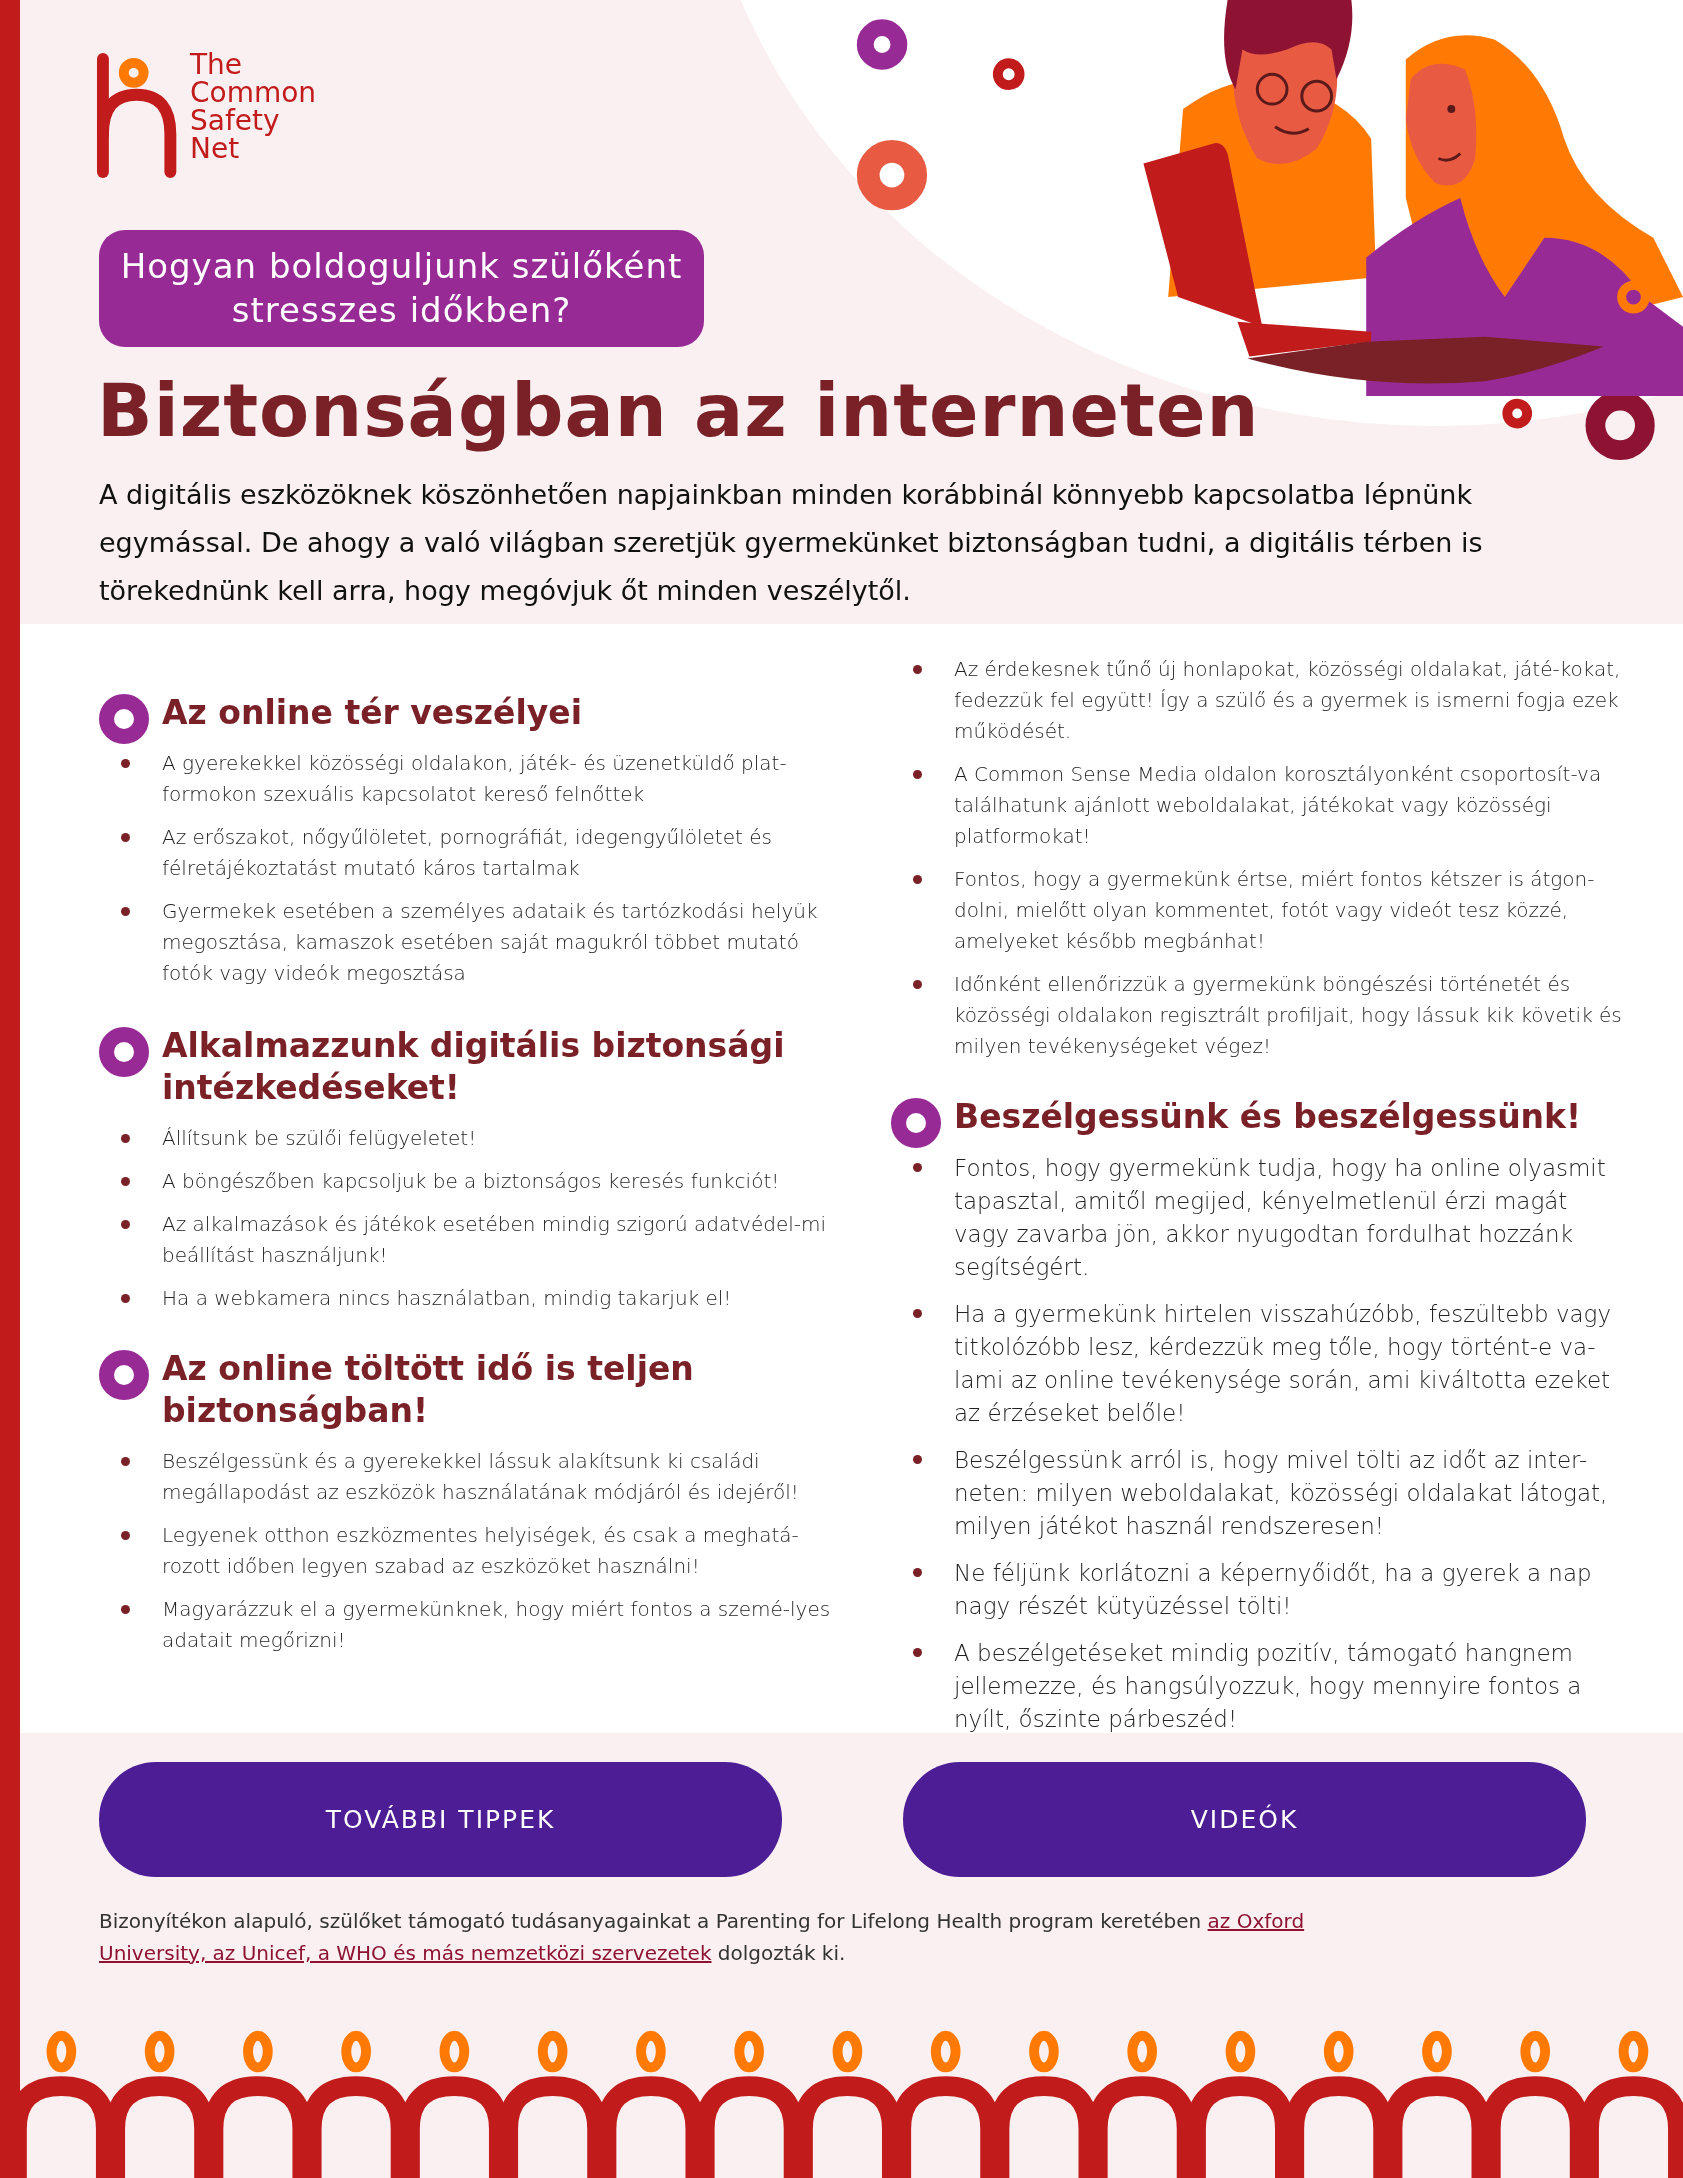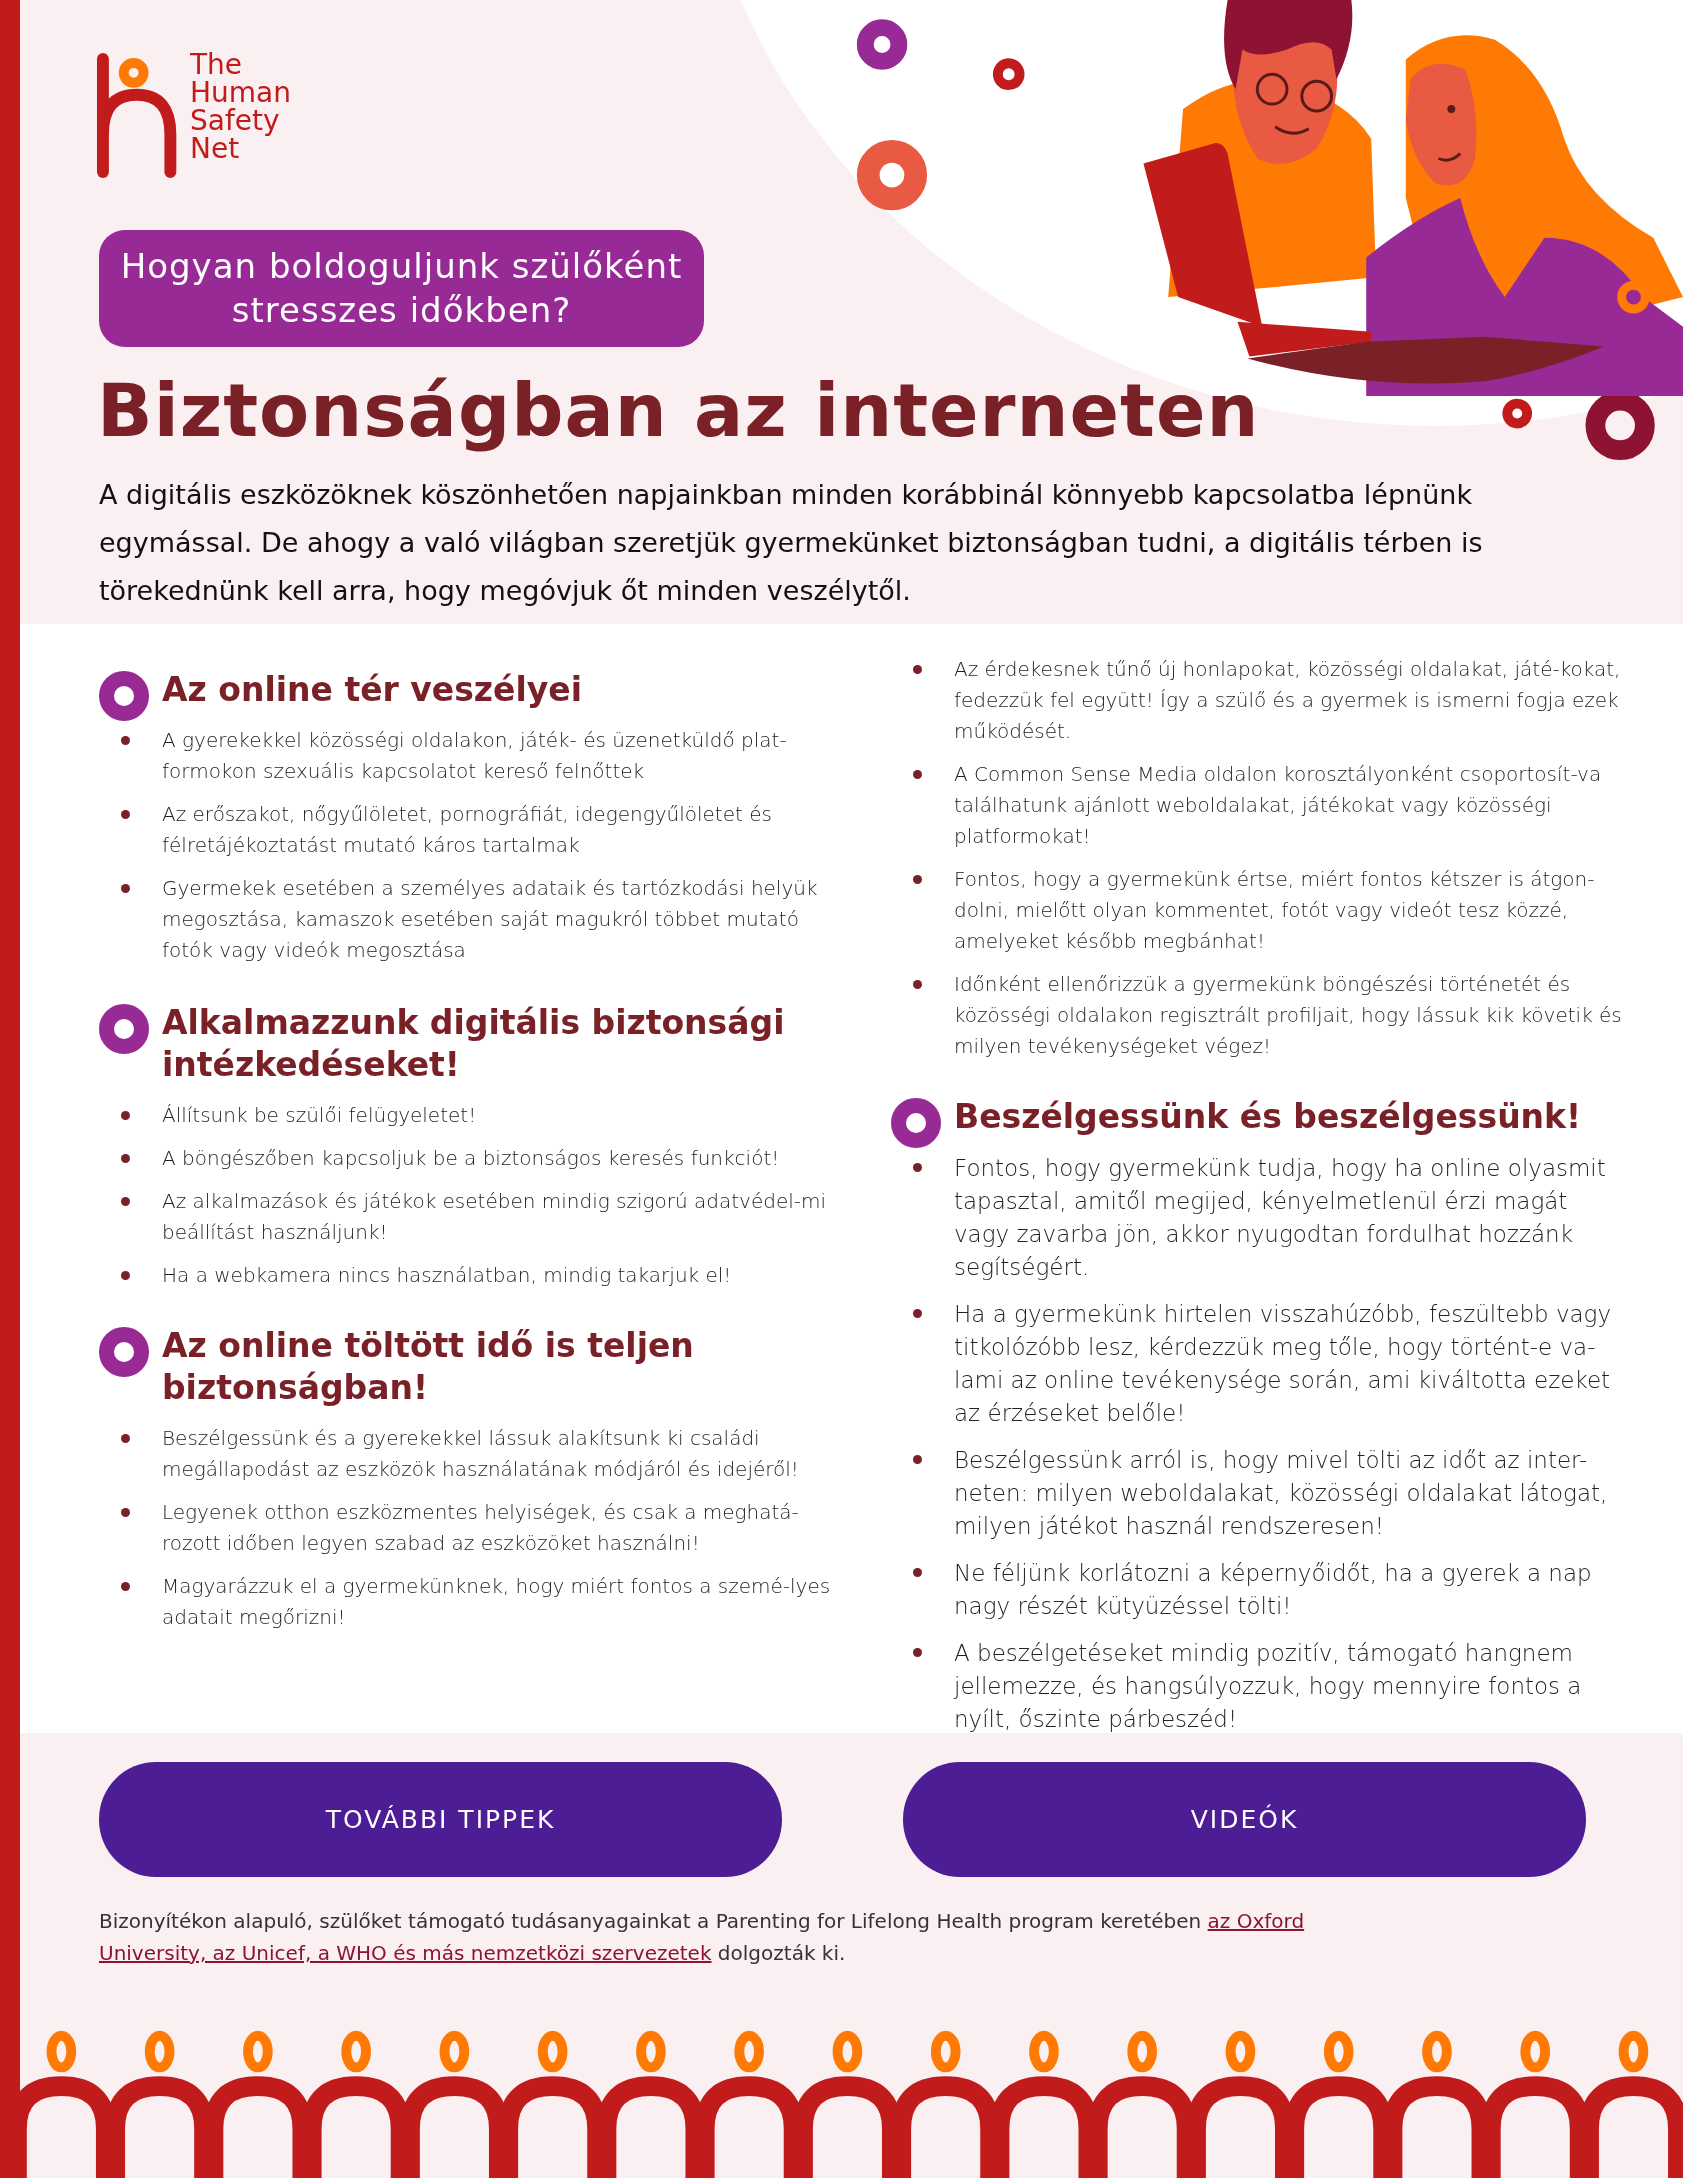--- a/index.html
+++ b/index.html
@@ -127,38 +127,38 @@
   <circle cx="1650" cy="300" r="12" fill="none" stroke="#ff7a05" stroke-width="9"></circle>
 </svg>
 
 <svg class="logo" viewBox="0 0 240 130">
   <path d="M8 8 L8 122" stroke="#c21b1b" stroke-width="12" stroke-linecap="round"></path>
   <path d="M8 84 Q8 44 42 44 Q76 44 76 84 L76 122" fill="none" stroke="#c21b1b" stroke-width="12" stroke-linecap="round"></path>
   <circle cx="39" cy="22" r="10" fill="none" stroke="#ff7a05" stroke-width="10"></circle>
 </svg>
 <div class="logo-text">
   <div>The</div>
-  <div>Human</div>
+  <div>Common</div>
   <div>Safety</div>
   <div>Net</div>
 </div>
 
 <div class="pill-title">
   <div>Hogyan boldoguljunk szülőként</div>
   <div>stresszes időkben?</div>
 </div>
 
 <h1 class="main-title">Biztonságban az interneten</h1>
 
 <p class="intro">A digitális eszközöknek köszönhetően napjainkban minden korábbinál könnyebb kapcsolatba lépnünk egymással. De ahogy a való világban szeretjük gyermekünket biztonságban tudni, a digitális térben is törekednünk kell arra, hogy megóvjuk őt minden veszélytől.</p>
 
 <div class="content">
   <div class="col col-left">
 
-    <div class="section" style="margin-top:25px;">
+    <div class="section" style="margin-top:48px;">
       <div class="sec-head">
         <span class="sec-icon"></span>
         <h2 class="sec-title">Az online tér veszélyei</h2>
       </div>
       <ul class="bullets">
         <li><span class="dot"></span><span>A gyerekekkel közösségi oldalakon, játék- és üzenetküldő plat-formokon szexuális kapcsolatot kereső felnőttek</span></li>
         <li><span class="dot"></span><span>Az erőszakot, nőgyűlöletet, pornográfiát, idegengyűlöletet és félretájékoztatást mutató káros tartalmak</span></li>
         <li><span class="dot"></span><span>Gyermekek esetében a személyes adataik és tartózkodási helyük megosztása, kamaszok esetében saját magukról többet mutató fotók vagy videók megosztása</span></li>
       </ul>
     </div>

